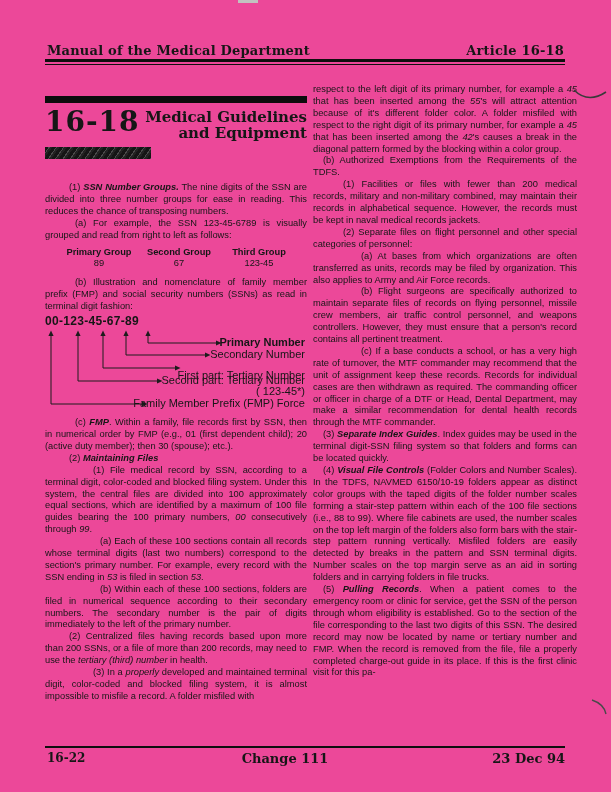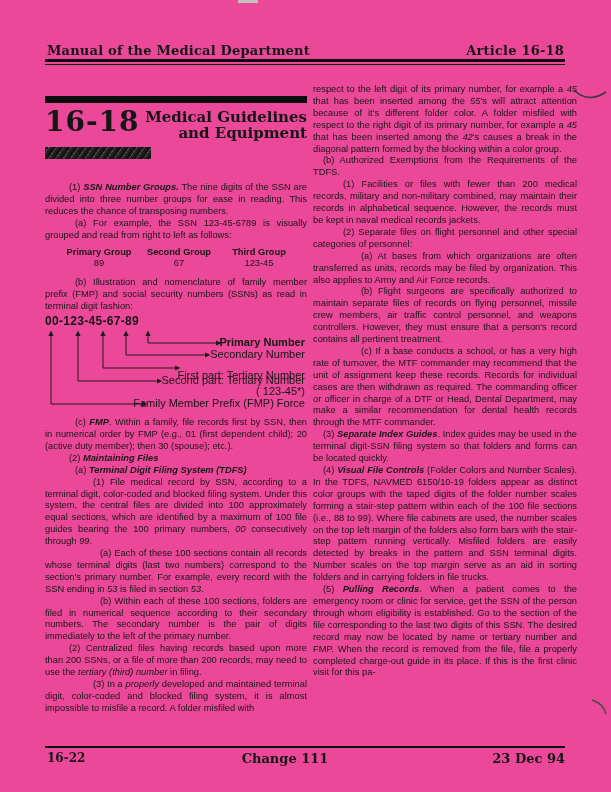--- a/index.html
+++ b/index.html
@@ -115,25 +115,24 @@
       <div class="dlabel" style="top:33px;">Secondary Number</div>
       <div class="dlabel" style="top:54px;">First part: Tertiary Number</div>
       <div class="dlabel" style="top:59px;">Second part: Tertiary Number</div>
       <div class="dlabel" style="top:70px;">( 123-45*)</div>
       <div class="dlabel" style="top:82px;">Family Member Prefix (FMP) Force</div>
     </div>
 
     <div>
         <div class="para n2"><span>(c) </span><span class="bi">FMP</span><span>. Within a family, file records first by SSN, then in numerical order by FMP (e.g., 01 (first dependent child); 20 (active duty member); then 30 (spouse); etc.).</span></div>
         <div class="para n1"><span>(2) </span><span class="bi">Maintaining Files</span></div>
-        <div class="para n2"><span>(a) </span><span class="bi">Terminal Digit Filing System (TDFS)</span></div>
         <div class="para n3"><span>(1) File medical record by SSN, according to a terminal digit, color-coded and blocked filing system. Under this system, the central files are divided into 100 approximately equal sections, which are identified by a maximum of 100 file guides bearing the 100 primary numbers, </span><span class="i">00</span><span> consecutively through </span><span class="i">99</span><span>.</span></div>
         <div class="para n4"><span>(a) Each of these 100 sections contain all records whose terminal digits (last two numbers) correspond to the section's primary number. For example, every record with the SSN ending in </span><span class="i">53</span><span> is filed in section </span><span class="i">53</span><span>.</span></div>
         <div class="para n4"><span>(b) Within each of these 100 sections, folders are filed in numerical sequence according to their secondary numbers. The secondary number is the pair of digits immediately to the left of the primary number.</span></div>
-        <div class="para n1"><span>(2) Centralized files having records based upon more than 200 SSNs, or a file of more than 200 records, may need to use the </span><span class="i">tertiary (third) number</span><span> in filing.</span></div>
+        <div class="para n1"><span>(2) Centralized files having records based upon more than 200 SSNs, or a file of more than 200 records, may need to use the </span><span class="i">tertiary (third) number</span><span> in health.</span></div>
         <div class="para n3"><span>(3) In a </span><span class="i">properly</span><span> developed and maintained terminal digit, color-coded and blocked filing system, it is almost impossible to misfile a record. A folder misfiled with</span></div>
       </div>
   </div>
 
   <div class="col col-right">
       <div class="para n0"><span>respect to the left digit of its primary number, for example a </span><span class="i">45</span><span> that has been inserted among the </span><span class="i">55</span><span>'s will attract attention because of it's different folder color. A folder misfiled with respect to the right digit of its primary number, for example a </span><span class="i">45</span><span> that has been inserted among the </span><span class="i">42</span><span>'s causes a break in the diagonal pattern formed by the blocking within a color group.</span></div>
       <div class="para ns"><span>(b) Authorized Exemptions from the Requirements of the TDFS.</span></div>
       <div class="para n2"><span>(1) Facilities or files with fewer than 200 medical records, military and non-military combined, may maintain their records in alphabetical sequence. However, the records must be kept in naval medical records jackets.</span></div>
       <div class="para n2"><span>(2) Separate files on flight personnel and other special categories of personnel:</span></div>
       <div class="para n3"><span>(a) At bases from which organizations are often transferred as units, records may be filed by organization. This also applies to Army and Air Force records.</span></div>

